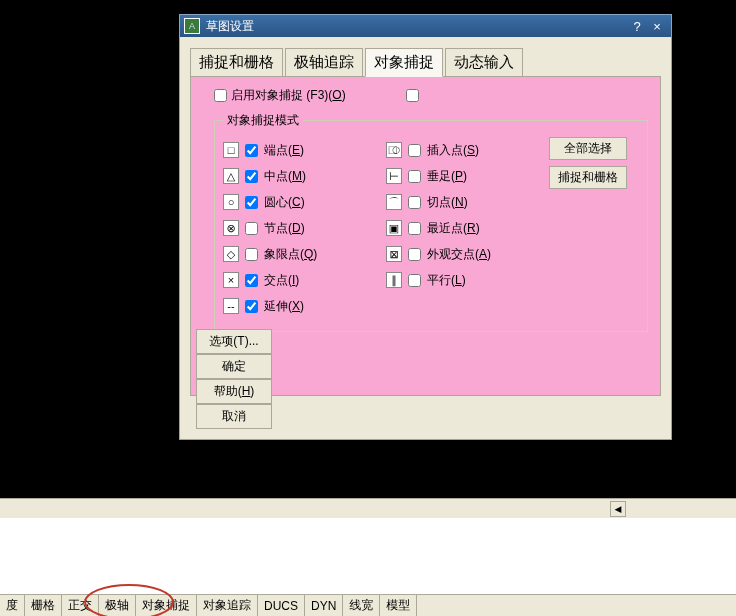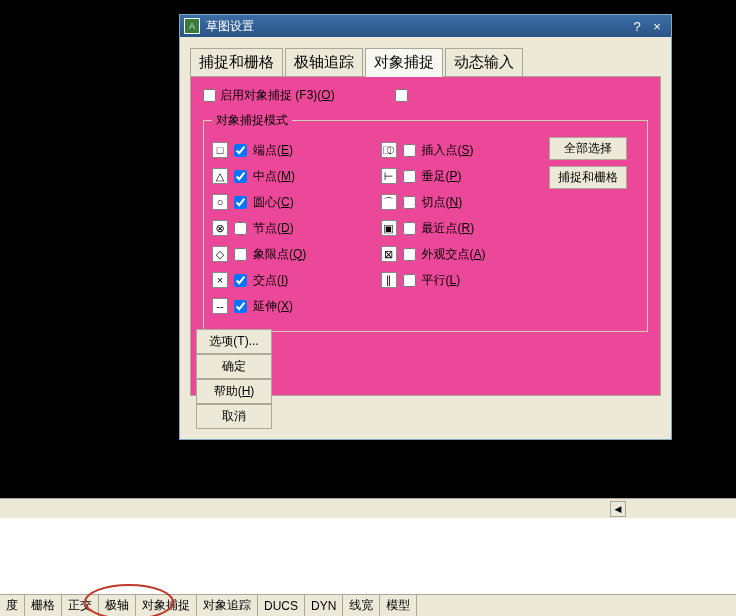--- a/index.html
+++ b/index.html
@@ -6,21 +6,21 @@
 body { width: 736px; height: 616px; background: #fff; position: relative; overflow: hidden; }
 .dark-bg { position: absolute; top: 0; left: 0; width: 736px; height: 498px; background: #000; }
 .dialog { position: absolute; top: 14px; left: 179px; width: 493px; height: 426px; background: #ece9d8; border: 1px solid #84a6c4; box-shadow: 2px 2px 6px rgba(0,0,0,0.4); }
 .titlebar { height: 22px; background: linear-gradient(#3b6ea5, #2a5485); color: #fff; display: flex; align-items: center; padding: 0 4px; font-size: 12px; }
 .titlebar .app-icon { width: 16px; height: 16px; background: #3a7a3a; display: inline-flex; align-items: center; justify-content: center; font-size: 9px; color: #cde; margin-right: 6px; border: 1px solid #fff; }
 .titlebar .title { flex: 1; }
 .titlebar .tb-btn { width: 20px; text-align: center; cursor: pointer; font-size: 13px; }
 .tabs { display: flex; margin: 10px 10px 0 10px; font-size: 15px; }
 .tab { padding: 4px 8px; border: 1px solid #aca899; background: #ece9d8; margin-right: 2px; border-bottom: none; cursor: pointer; position: relative; top: 1px; }
 .tab.active { background: #f8f7f2; border-bottom: 1px solid #f8f7f2; z-index: 2; }
-.tab-body { margin: 0 10px 10px 10px; border: 1px solid #aca899; background: #ec4899; padding: 10px 12px 20px 12px; height: 320px; position: relative; }
+.tab-body { margin: 0 10px 10px 10px; border: 1px solid #aca899; background: #f9a8d4; padding: 10px 12px 20px 23px; height: 320px; position: relative; }
 .row-top { display: flex; font-size: 12px; margin-bottom: 8px; }
 .row-top label { display: flex; align-items: center; gap: 4px; }
 .row-top .sp { width: 60px; }
 fieldset { border: 1px solid #d0cdb8; padding: 8px 8px 12px 8px; font-size: 12px; }
 legend { padding: 0 4px; }
 .cols { display: flex; }
 .col { flex: 1; }
 .col-r { width: 90px; }
 .opt { display: flex; align-items: center; gap: 6px; height: 26px; font-size: 12px; }
 .opt .sym { width: 16px; height: 16px; display: inline-flex; align-items: center; justify-content: center; border: 1px solid #888; font-size: 11px; background: #fff; }

